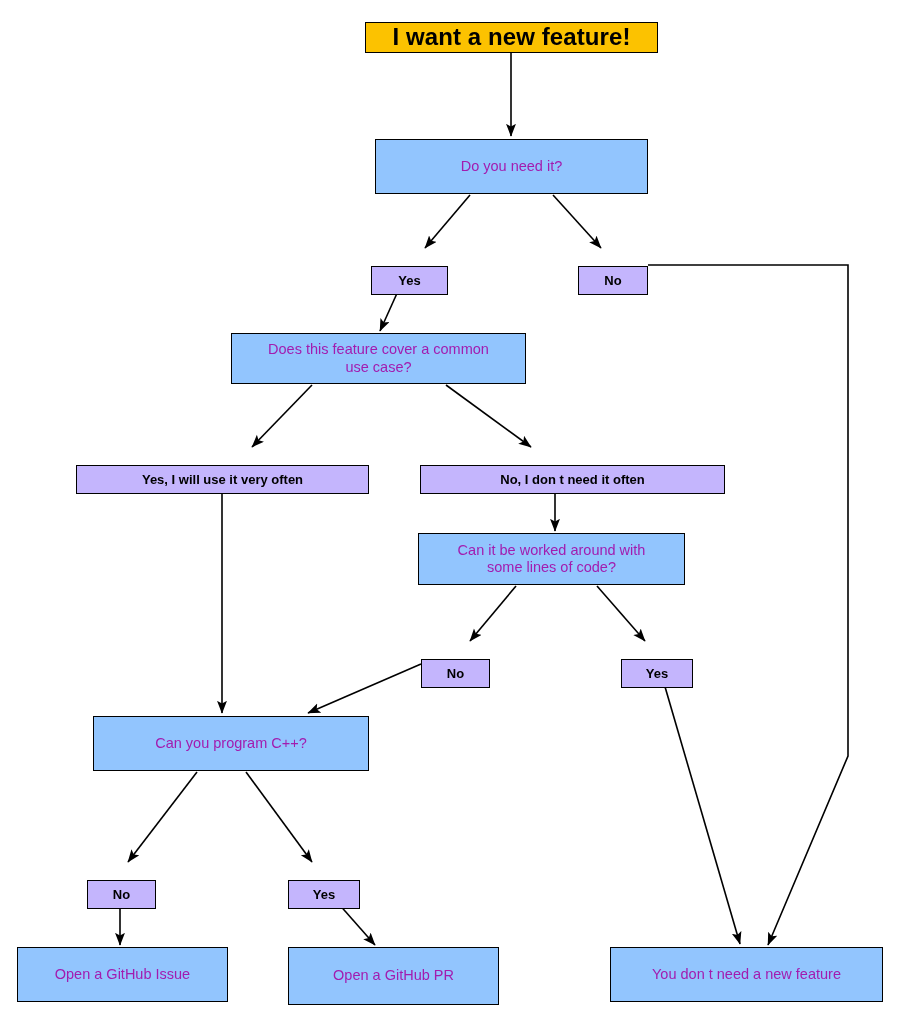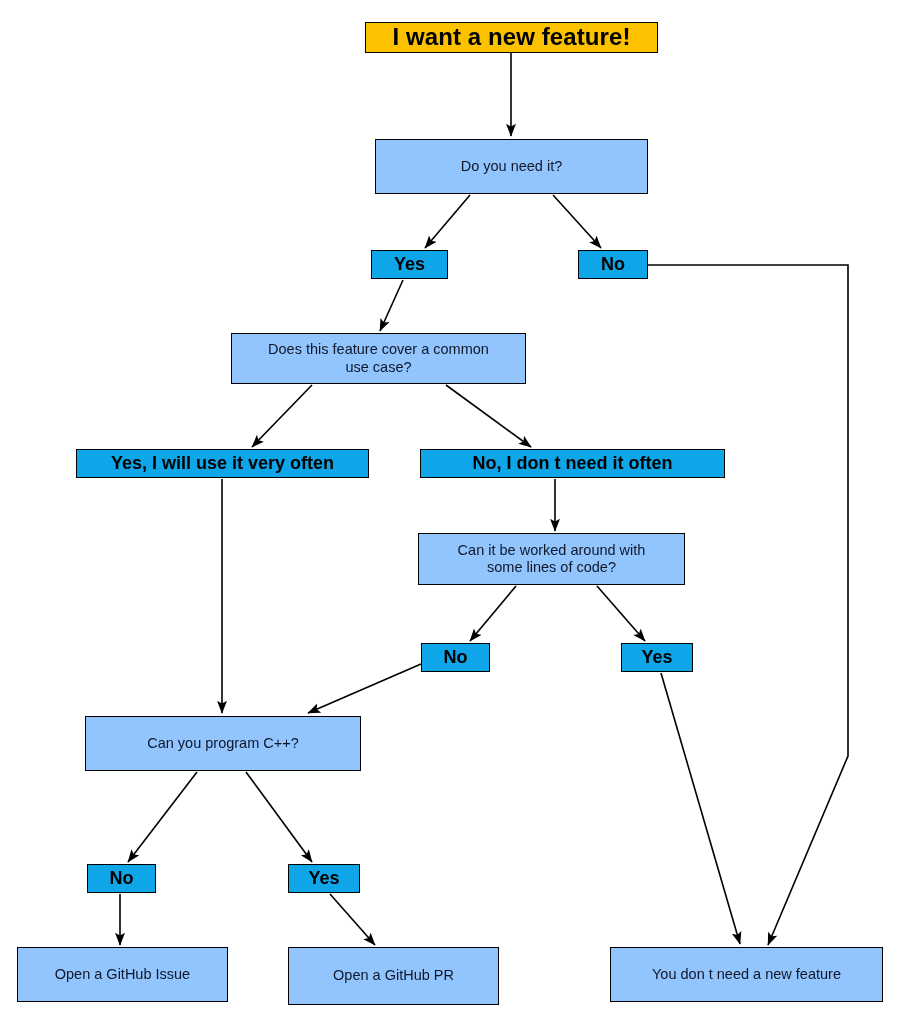--- a/index.html
+++ b/index.html
@@ -33,27 +33,28 @@
     align-items: center;
     justify-content: center;
     text-align: center;
     color: #1b1b1b;
     line-height: 1.18;
   }
   .node.process {
     background: #92c5fe;
     font-size: 14.5px;
     font-weight: normal;
-    color: #0f172a;
+    color: #a21caf;
   }
   .node.decision-label {
-    background: #0ea5e9;
-    font-size: 18px;
+    background: #c4b5fd;
+    font-size: 13px;
     font-weight: bold;
     color: #000000;
+    margin-top: 16px;
   }
   .node.title {
     background: #fcc200;
     font-size: 24px;
     font-weight: bold;
     color: #000000;
     letter-spacing: 0.1px;
   }
   .node-text {
     display: block;
@@ -117,21 +118,21 @@
       <div class="node process" style="left: 418px; top: 533px; width: 267px; height: 52px;">
         <span class="node-text">Can it be worked around with
 some lines of code?</span>
       </div>
       <div class="node decision-label" style="left: 421px; top: 643px; width: 69px; height: 29px;">
         <span class="node-text">No</span>
       </div>
       <div class="node decision-label" style="left: 621px; top: 643px; width: 72px; height: 29px;">
         <span class="node-text">Yes</span>
       </div>
-      <div class="node process" style="left: 85px; top: 716px; width: 276px; height: 55px;">
+      <div class="node process" style="left: 93px; top: 716px; width: 276px; height: 55px;">
         <span class="node-text">Can you program C++?</span>
       </div>
       <div class="node decision-label" style="left: 87px; top: 864px; width: 69px; height: 29px;">
         <span class="node-text">No</span>
       </div>
       <div class="node decision-label" style="left: 288px; top: 864px; width: 72px; height: 29px;">
         <span class="node-text">Yes</span>
       </div>
       <div class="node process" style="left: 17px; top: 947px; width: 211px; height: 55px;">
         <span class="node-text">Open a GitHub Issue</span>

